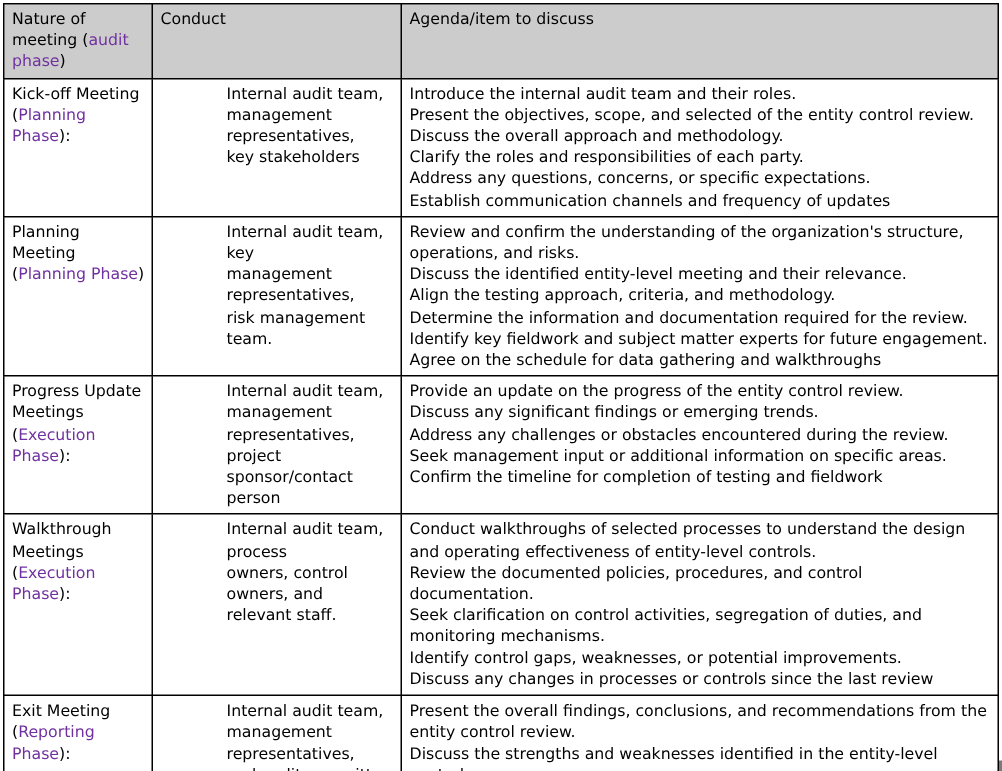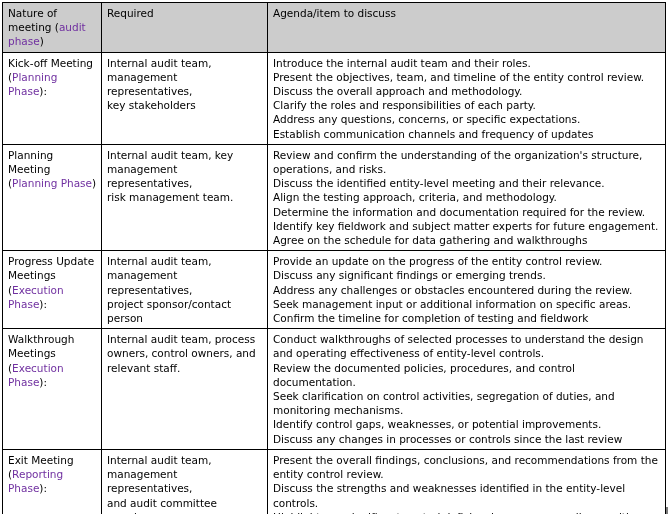--- a/index.html
+++ b/index.html
@@ -54,20 +54,21 @@
   }
   .nature-cell {
     white-space: normal;
     margin-top: 26px;
   }
   .agenda-line {
     display: block;
   }
   .required-line {
     display: block;
+    margin-left: 44px;
   }
   
   .resize-handle {
     position: absolute;
     right: 0px;
     bottom: 0px;
     width: 9px;
     height: 9px;
     border-right: 2px solid #7a7a7a;
     border-bottom: 2px solid #7a7a7a;
@@ -83,39 +84,39 @@
     <colgroup>
       <col class="col-nature">
       <col class="col-required">
       <col class="col-agenda">
     </colgroup>
     <thead>
       <tr>
         <th class="col-nature">
           <span>Nature of meeting (</span><span class="phase">audit phase</span><span>)</span>
         </th>
-        <th class="col-required">Required</th>
+        <th class="col-required">Conduct</th>
         <th class="col-agenda">Agenda/item to discuss</th>
       </tr>
     </thead>
     <tbody>
 
       <tr>
         <td class="nature-cell">
           <span>Kick-off Meeting</span>
           <span>(</span><span class="phase">Planning Phase</span><span>)</span><span>:</span>
         </td>
         <td class="cell-lines">
           <span class="required-line">Internal audit team,</span>
           <span class="required-line">management representatives,</span>
           <span class="required-line">key stakeholders</span>
         </td>
         <td class="cell-lines">
           <span class="agenda-line">Introduce the internal audit team and their roles.</span>
-          <span class="agenda-line">Present the objectives, team, and timeline of the entity control review.</span>
+          <span class="agenda-line">Present the objectives, scope, and selected of the entity control review.</span>
           <span class="agenda-line">Discuss the overall approach and methodology.</span>
           <span class="agenda-line">Clarify the roles and responsibilities of each party.</span>
           <span class="agenda-line">Address any questions, concerns, or specific expectations.</span>
           <span class="agenda-line">Establish communication channels and frequency of updates</span>
         </td>
       </tr>
 
       <tr>
         <td class="nature-cell">
           <span>Planning Meeting</span>

